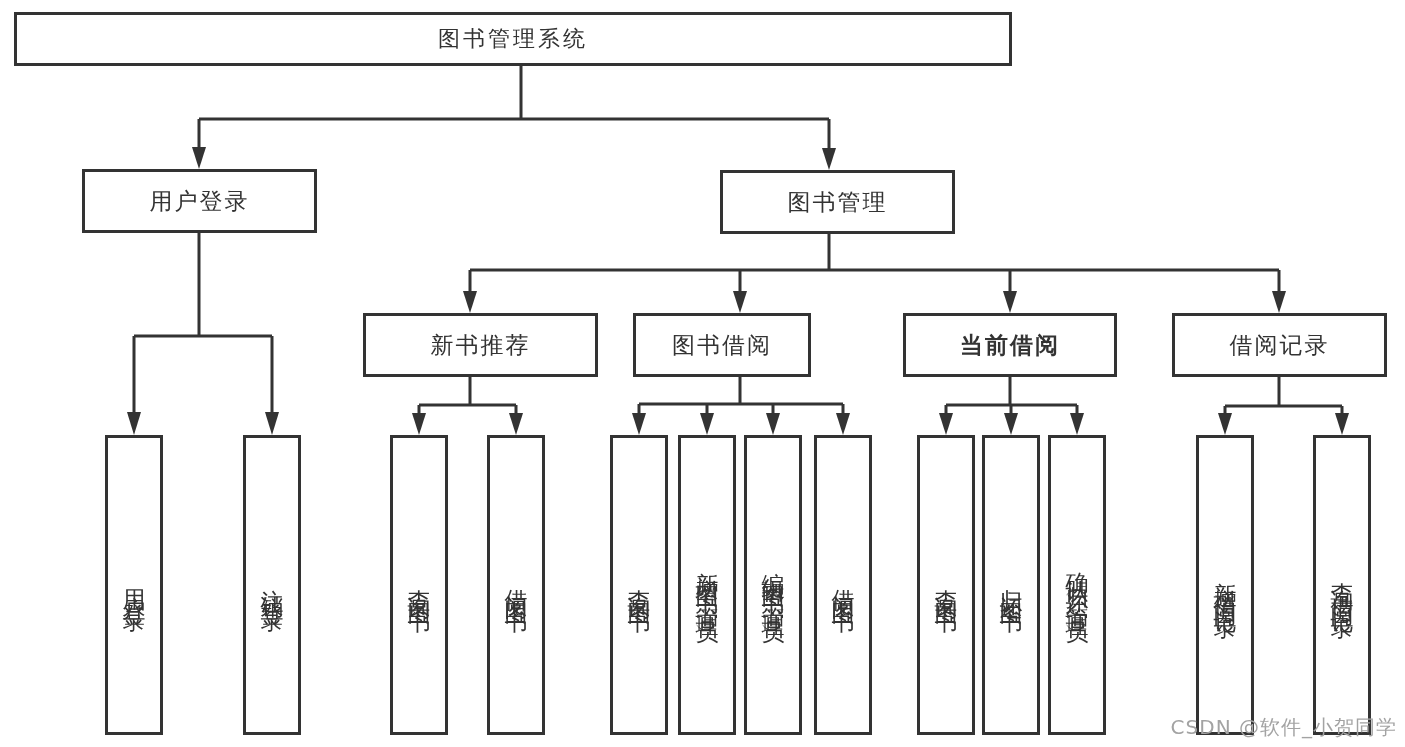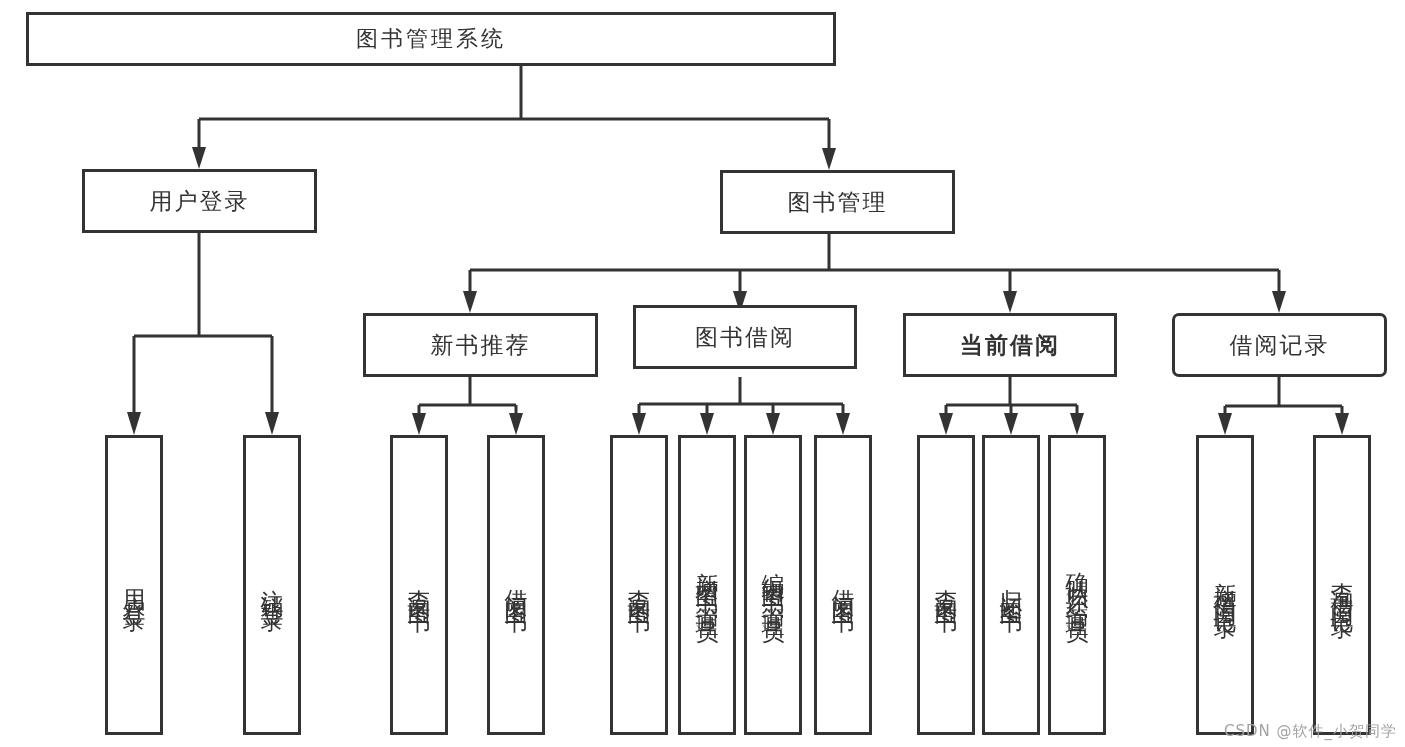--- a/index.html
+++ b/index.html
@@ -30,21 +30,21 @@
     writing-mode:vertical-rl;
     font-size:23px;
     letter-spacing:7px;
     line-height:1;
     white-space:nowrap;
   }
   .watermark {
     position:absolute;
     right:8px;
     bottom:6px;
-    font-size:15px;
+    font-size:20px;
     color:#a3a3a3;
     letter-spacing:1px;
     z-index:3;
     white-space:nowrap;
   }
 </style>
 </head>
 <body>
 
 <div id="canvas">
@@ -92,41 +92,41 @@
       <polygon points="1070,413 1084,413 1077,435"></polygon>
     </g>
 
     <g>
       <path class="ln" d="M1279,377 V406 M1225,406 H1342 M1225,406 V413 M1342,406 V413"></path>
       <polygon points="1218,413 1232,413 1225,435"></polygon>
       <polygon points="1335,413 1349,413 1342,435"></polygon>
     </g>
   </svg>
 
-  <div class="node" style="left:26px; top:12px; width:810px; height:54px;">
+  <div class="node" style="left:14px; top:12px; width:998px; height:54px;">
     <span class="root-label">图书管理系统</span>
   </div>
 
   <div class="node" style="left:82px; top:169px; width:235px; height:64px;">
     <span class="h-label">用户登录</span>
   </div>
   <div class="node" style="left:712px; top:170px; width:235px; height:64px;margin-left:8px;">
     <span class="h-label">图书管理</span>
   </div>
 
   <div class="node" style="left:363px; top:313px; width:235px; height:64px;">
     <span class="h-label">新书推荐</span>
   </div>
-  <div class="node" style="left:633px; top:305px; width:224px; height:64px;">
+  <div class="node" style="left:633px; top:313px; width:178px; height:64px;">
     <span class="h-label">图书借阅</span>
   </div>
   <div class="node" style="left:903px; top:313px; width:214px; height:64px;font-weight:bold;">
     <span class="h-label">当前借阅</span>
   </div>
-  <div class="node" style="left:1172px; top:313px; width:215px; height:64px;border-radius:7px;">
+  <div class="node" style="left:1172px; top:313px; width:215px; height:64px;">
     <span class="h-label">借阅记录</span>
   </div>
 
   <div class="node" style="left:105px; top:435px; width:58px; height:300px;">
     <span class="leaf-label">用户登录</span>
   </div>
   <div class="node" style="left:243px; top:435px; width:58px; height:300px;">
     <span class="leaf-label">注销登录</span>
   </div>
 

